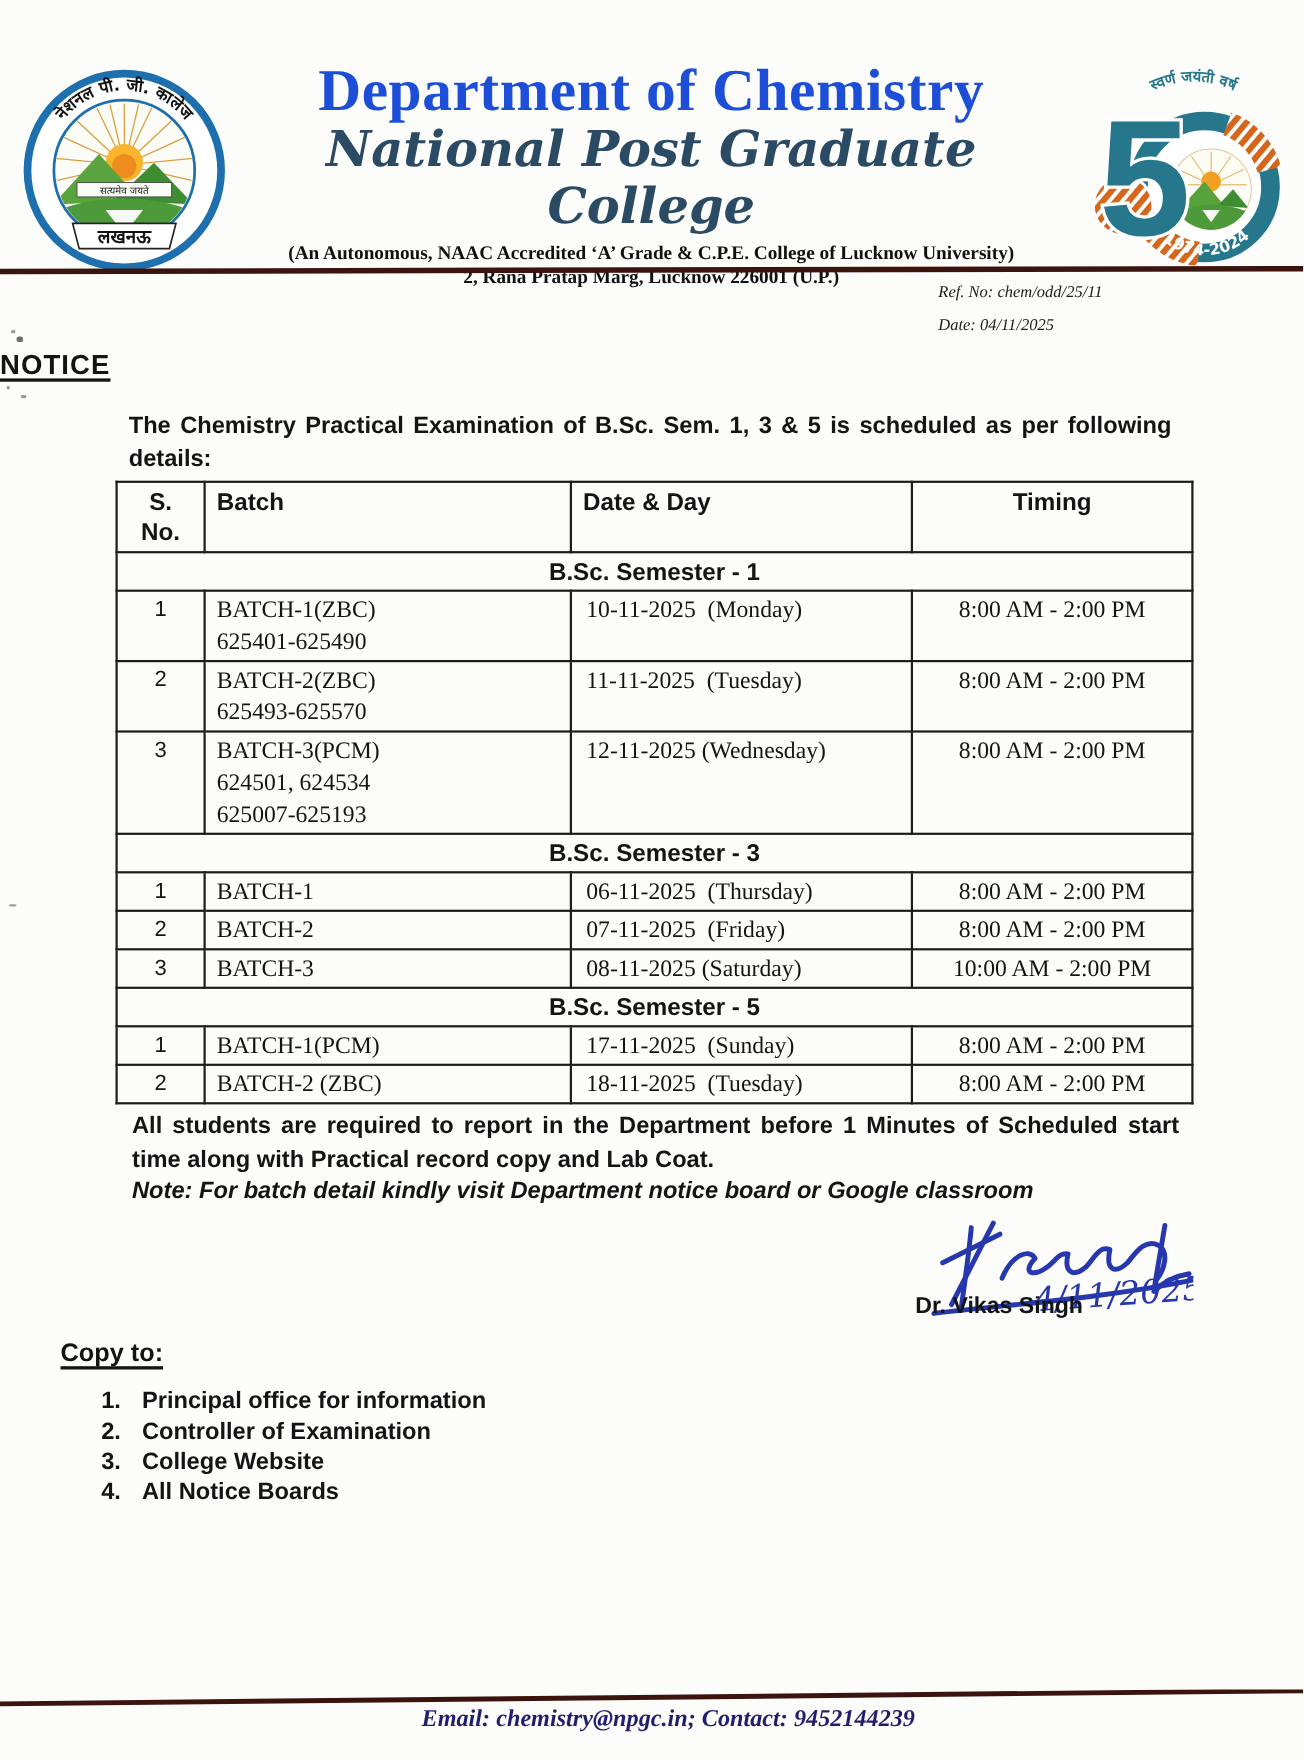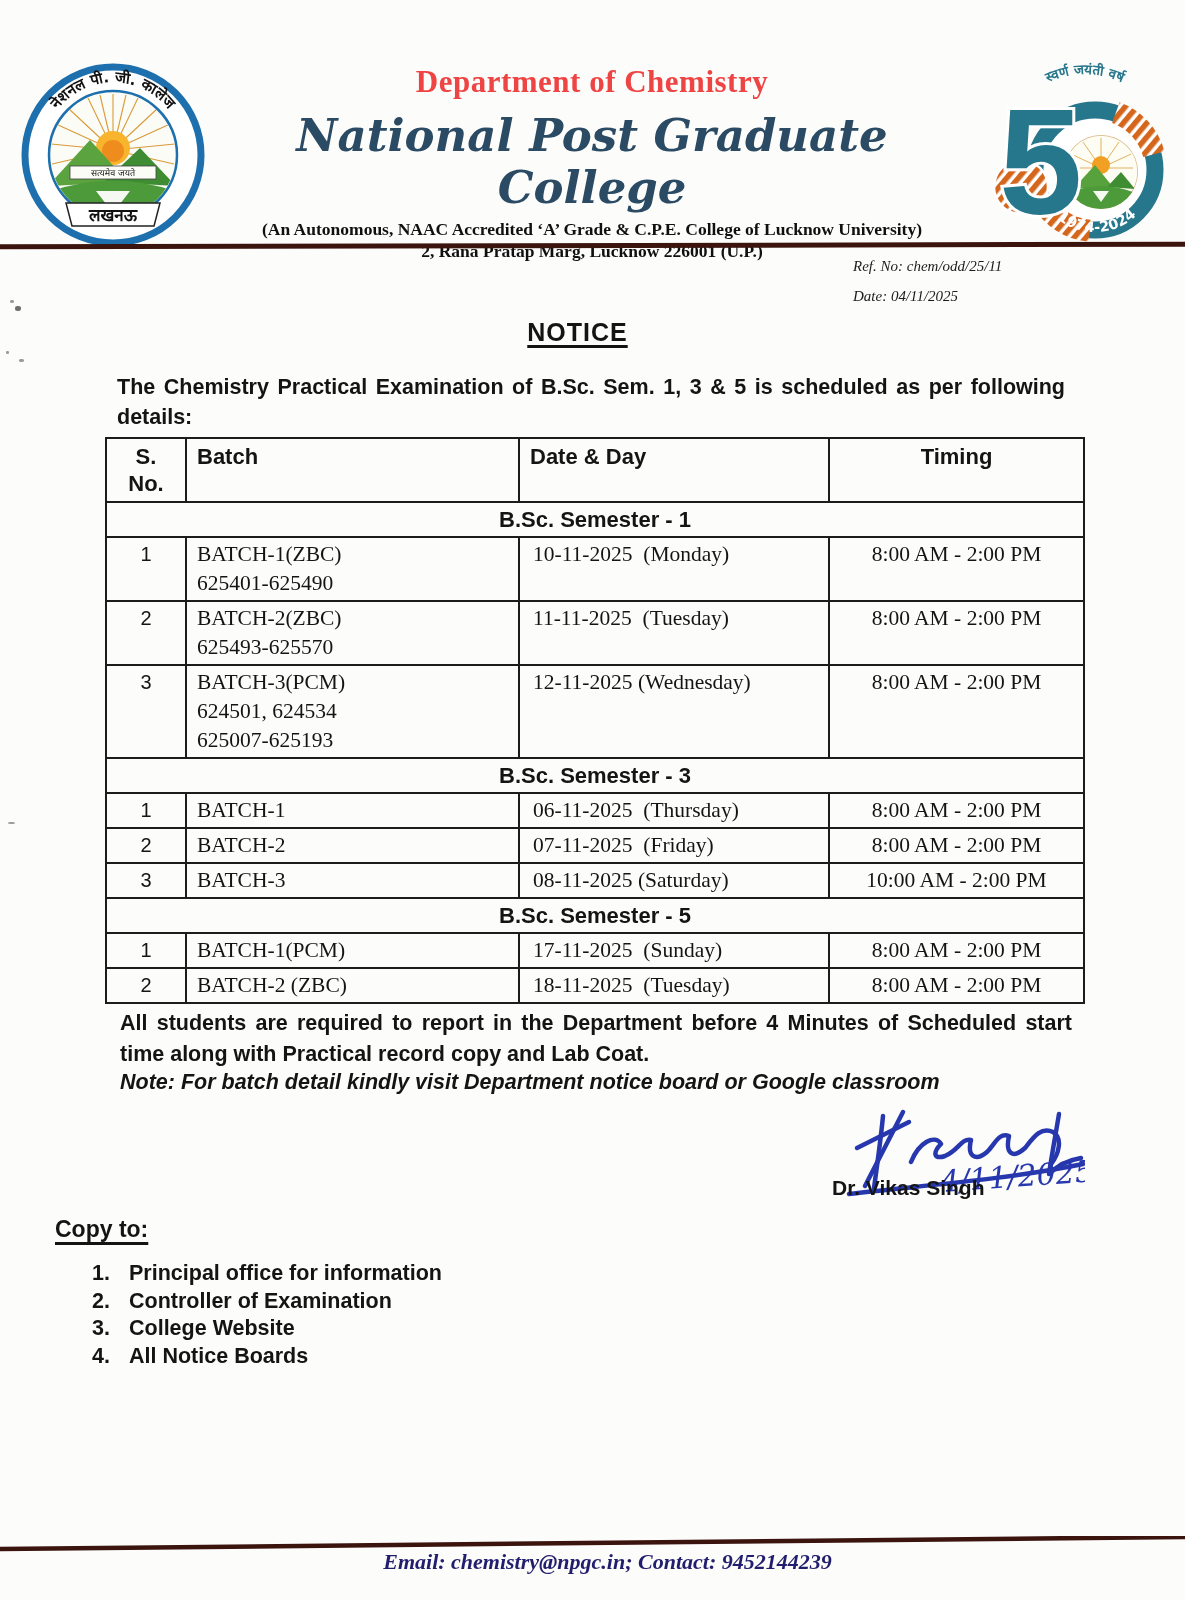--- a/index.html
+++ b/index.html
@@ -5,21 +5,21 @@
   html,body { margin:0; padding:0; background:#ffffff; }
   .page {
     position:relative; width:1185px; height:1600px;
     background:#fcfcfa; overflow:hidden;
     font-family:"Liberation Sans", sans-serif; color:#141414;
   }
   
   .head-center { position:absolute; left:212px; top:56px; width:760px; text-align:center; }
   .dept-title {
     font-family:"Liberation Serif", serif; font-weight:bold;
-    font-size:31px; line-height:52px; color:#ef4444; letter-spacing:.5px;
+    font-size:54px; line-height:52px; color:#1d4ed8; letter-spacing:.5px;
   }
   .college-title {
     font-family:"DejaVu Serif", serif; font-style:italic; font-weight:bold;
     font-size:45px; line-height:52px; color:#2b4a63; margin-top:2px;
   }
   .accred, .addr {
     font-family:"Liberation Serif", serif; font-weight:bold;
     font-size:17.5px; line-height:22px; color:#101010; margin-top:4px;
   }
   .addr { margin-top:0; }
@@ -30,21 +30,21 @@
     position:absolute; left:0; top:243px; width:1185px; height:5px;
     background:#3b140e; transform:rotate(-.12deg);
   }
   .ref-block {
     position:absolute; left:853px; top:251px;
     font-family:"Liberation Serif", serif; font-style:italic;
     font-size:15px; line-height:30px; color:#1c1c1c;
   }
   
   .notice-title {
-    position:absolute; left:0; top:318px; width:1155px; text-align:center;
+    position:absolute; left:0; top:318px; width:1155px; 
     font-size:25px; font-weight:bold; letter-spacing:1px;
   }
   .notice-title span { text-decoration:underline; text-decoration-thickness:2.5px; text-underline-offset:4px; }
   .intro {
     position:absolute; left:117px; top:372px; width:948px;
     font-size:21.5px; font-weight:bold; line-height:30px;
     text-align:justify; text-align-last:left;
   }
   
   table.sched {
@@ -285,21 +285,21 @@
         </tr>
         <tr>
           <td class="cell-sno">2</td>
           <td class="cell-batch">BATCH-2 (ZBC)</td>
           <td class="cell-date">18-11-2025  (Tuesday)</td>
           <td class="cell-time">8:00 AM - 2:00 PM</td>
         </tr>
       </tbody>
   </table>
 
-  <div class="report">All students are required to report in the Department before 4 Minutes of Scheduled start time along with Practical record copy and Lab Coat.</div>
+  <div class="report">All students are required to report in the Department before 1 Minutes of Scheduled start time along with Practical record copy and Lab Coat.</div>
   <div class="note">Note: For batch detail kindly visit Department notice board or Google classroom</div>
 
   <svg class="sig-svg" viewBox="0 0 240 96">
     <g fill="none" stroke="#2737ad" stroke-width="4.5" stroke-linecap="round" stroke-linejoin="round">
       <path d="M38,14 C36,36 32,64 29,86"></path>
       <path d="M12,46 L64,20"></path>
       <path d="M58,10 L20,84"></path>
       <path d="M66,60 C74,40 90,32 96,42 C88,50 88,58 100,54 C114,48 116,36 126,38 C122,54 130,60 142,50 C150,42 154,30 164,34 C160,52 168,57 180,46 C188,36 196,24 208,30 C218,36 214,52 206,62"></path>
       <path d="M214,12 C210,36 206,58 204,72 C212,64 224,58 236,56"></path>
       <path d="M4,92 C70,84 160,78 238,62"></path>

